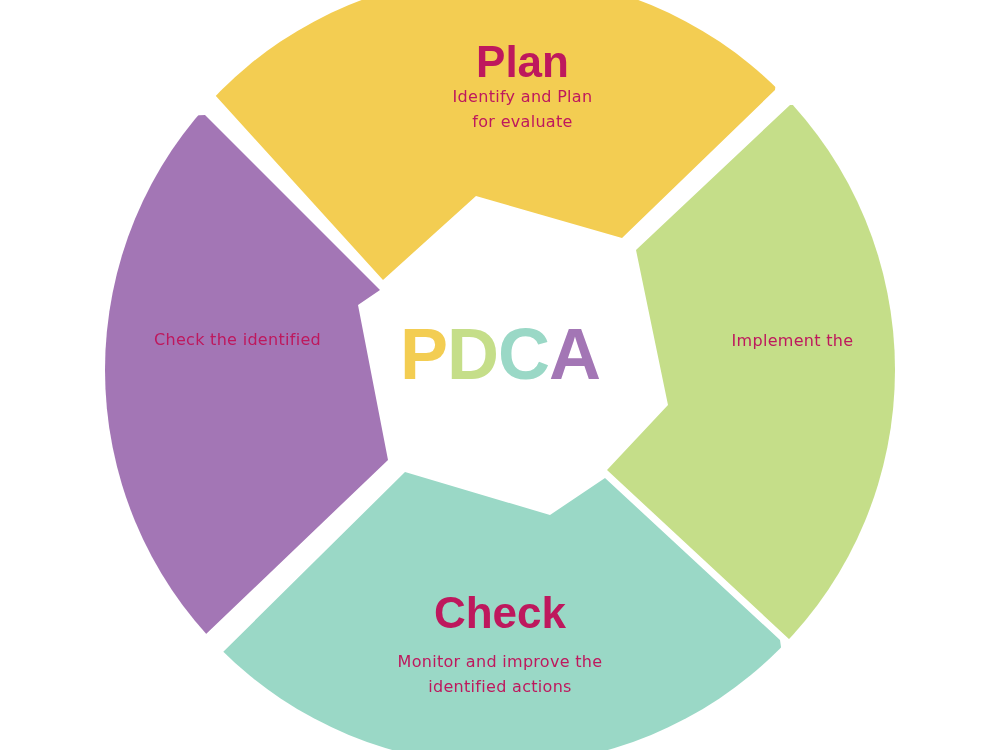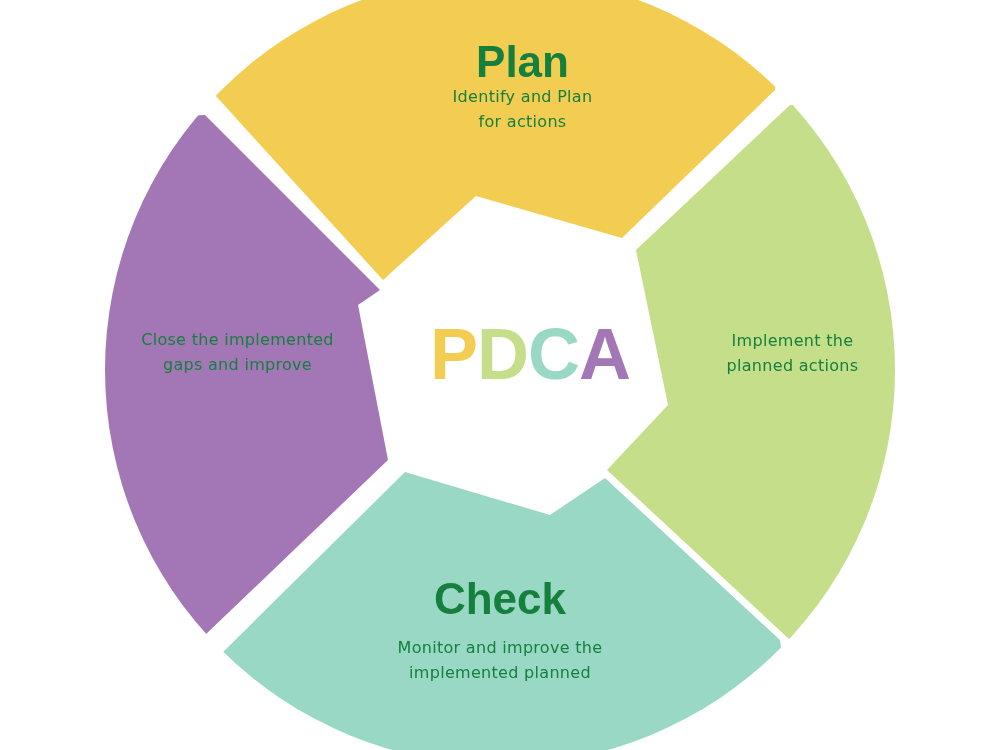--- a/index.html
+++ b/index.html
@@ -1,21 +1,21 @@
 <!DOCTYPE html>
 <html><head>
 <meta charset="utf-8">
 <style>
   html, body { margin: 0; padding: 0; background: #ffffff; }
   body { width: 1000px; height: 750px; overflow: hidden; position: relative; font-family: "DejaVu Sans", sans-serif; }
   #diagram { position: absolute; left: 0; top: 0; width: 1000px; height: 750px; }
-  .label { position: absolute; color: #15803d; text-align: center; }
+  .label { position: absolute; color: #be185d; text-align: center; }
   .title { font-family: "Liberation Sans", sans-serif; font-weight: bold; font-size: 44px; line-height: 1; }
   .desc { font-family: "DejaVu Sans", sans-serif; font-size: 16px; line-height: 25px; letter-spacing: 0.3px; }
-  .center-word { position: absolute; left: 400px; top: 318px; width: 230px; text-align: right;
+  .center-word { position: absolute; left: 400px; top: 318px; width: 230px; text-align: left;
     font-family: "Liberation Sans", sans-serif; font-weight: bold; font-size: 72px; line-height: 1; letter-spacing: -1px; }
 </style>
 </head>
 <body>
 
 <svg id="diagram" viewBox="0 0 1000 750" xmlns="http://www.w3.org/2000/svg">
   <defs>
     <clipPath id="circ">
         <circle cx="500" cy="370" r="395"></circle>
       </clipPath>
@@ -32,30 +32,28 @@
   </g>
 </svg>
 
 <div class="center-word">
   <span style="color:#F3CD52">P</span><span style="color:#C5DE89">D</span><span style="color:#9AD8C6">C</span><span style="color:#A376B5">A</span>
 </div>
 
 <div class="label" style="left:400px; top:40px; width:245px;">
   <div class="title">Plan</div>
   <div class="desc" style="">Identify and Plan</div>
-  <div class="desc">for actions</div>
+  <div class="desc">for evaluate</div>
 </div>
 
 <div class="label" style="left:705px; top:318px; width:175px;">
   <div class="desc" style="margin-top:10px;">Implement the</div>
-  <div class="desc">planned actions</div>
 </div>
 
-<div class="label" style="left:365px; top:577px; width:270px;">
+<div class="label" style="left:365px; top:591px; width:270px;">
   <div class="title">Check</div>
   <div class="desc" style="margin-top:14px;">Monitor and improve the</div>
-  <div class="desc">implemented planned</div>
+  <div class="desc">identified actions</div>
 </div>
 
 <div class="label" style="left:125px; top:316px; width:225px;">
-  <div class="desc" style="margin-top:11px;">Close the implemented</div>
-  <div class="desc">gaps and improve</div>
+  <div class="desc" style="margin-top:11px;">Check the identified</div>
 </div>
 
 </body></html>

